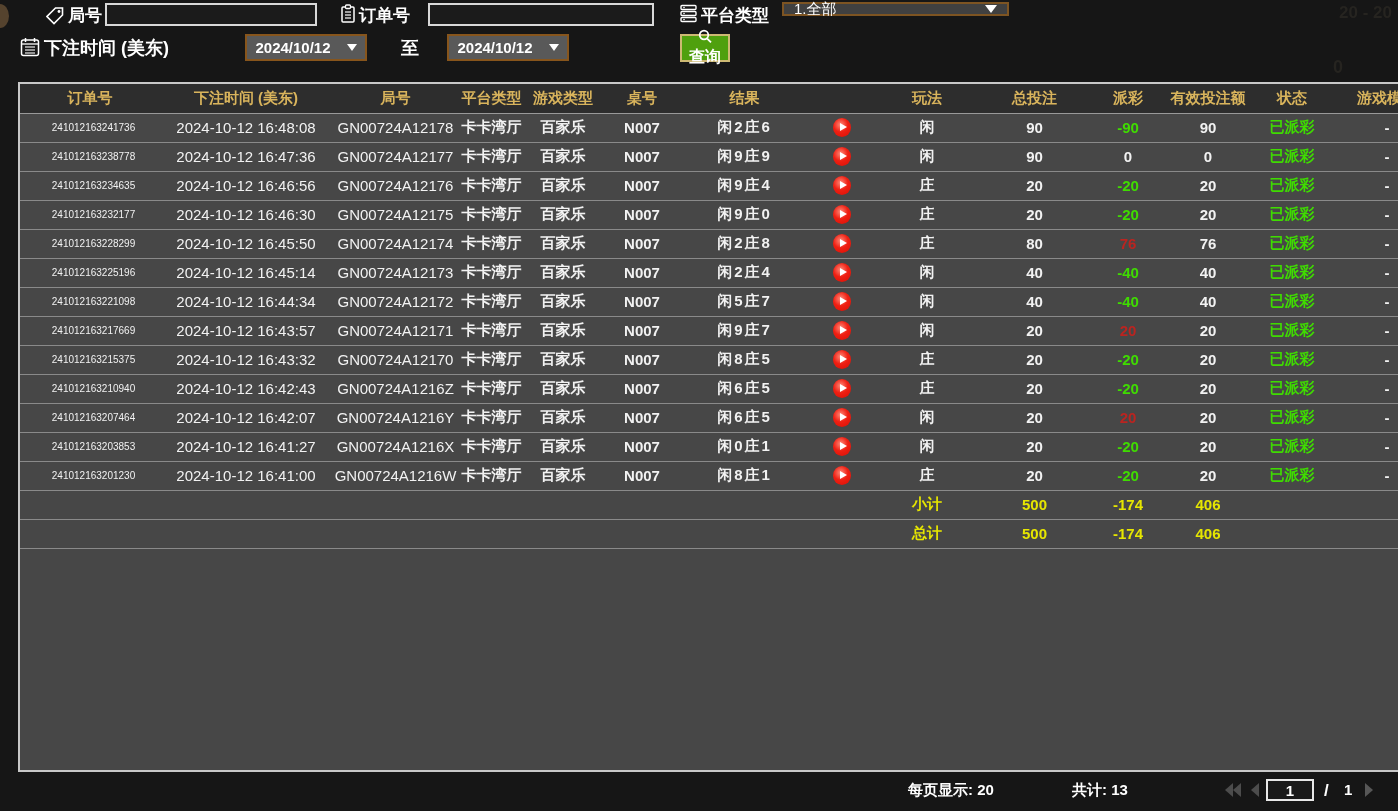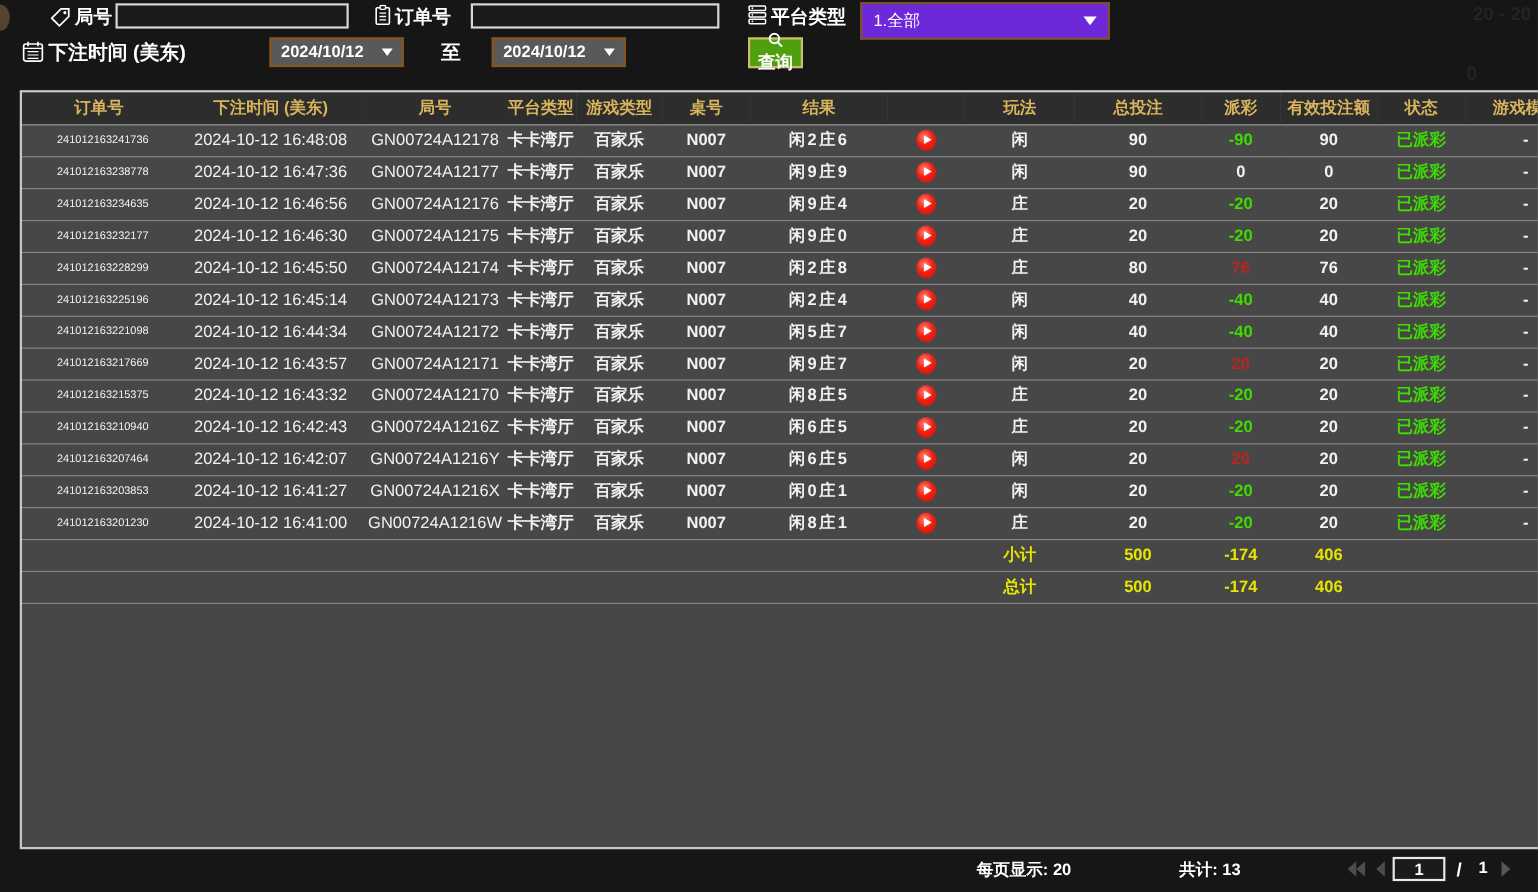--- a/index.html
+++ b/index.html
@@ -11,21 +11,21 @@
     color:#f2f2f2;
   }
   .abs { position:absolute; }
   .lbl { font-weight:700; font-size:17px; color:#ffffff; white-space:nowrap; }
   .txtinput {
     background:#1b1b1b; border:2px solid #d8d8d8; height:23px;
     color:#fff; font-size:14px; padding:0 6px; outline:none;
   }
   
   .select-box {
-    background:#6d28d9; border:2px solid #7d5422; height:34px;
+    background:#404040; border:2px solid #7d5422; height:14px;
     color:#fff; font-size:15px; display:flex; align-items:center;
     padding:0 10px; cursor:pointer;
   }
   .select-box .caret { margin-left:auto; }
   .caret {
     width:0; height:0; border-left:6px solid transparent;
     border-right:6px solid transparent; border-top:8px solid #ffffff;
     display:inline-block;
   }
   .date-box {
@@ -441,21 +441,21 @@
           <td>500</td>
           <td>-174</td>
           <td>406</td>
           <td></td>
           <td></td>
         </tr>
       </tbody>
   </table>
 </div>
 
-<span class="abs foot-text" style="left:888px; top:781px;">每页显示: 20</span>
+<span class="abs foot-text" style="left:908px; top:781px;">每页显示: 20</span>
 <span class="abs foot-text" style="left:1072px; top:781px;">共计: 13</span>
 
 <span class="abs pg-arrow" style="left:1224px; top:783px;">
   <svg width="18" height="14" viewBox="0 0 18 14">
     <polygon points="9,0 9,14 1,7" fill="#4c4c4c"></polygon>
     <polygon points="17,0 17,14 9,7" fill="#4c4c4c"></polygon>
   </svg>
 </span>
 <span class="abs pg-arrow" style="left:1250px; top:783px;">
   <svg width="10" height="14" viewBox="0 0 10 14">

